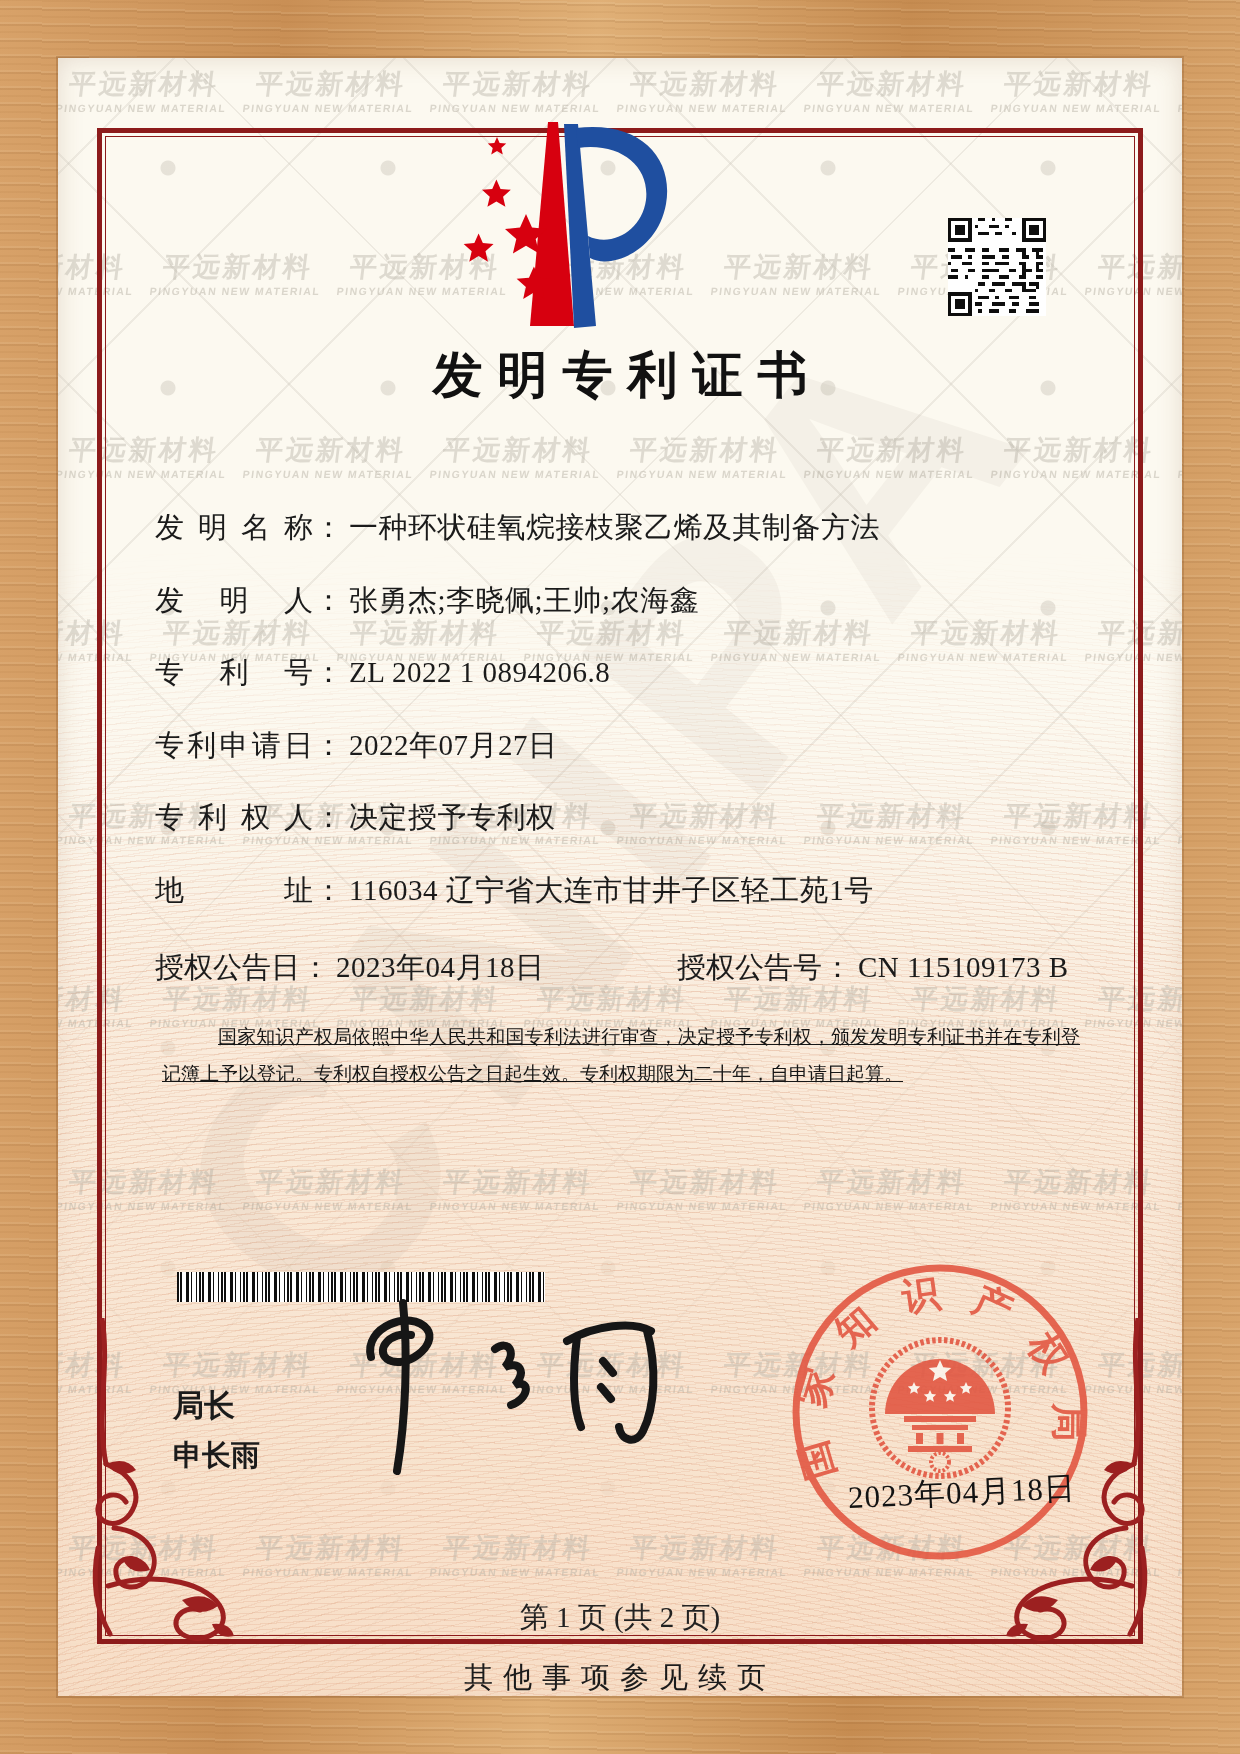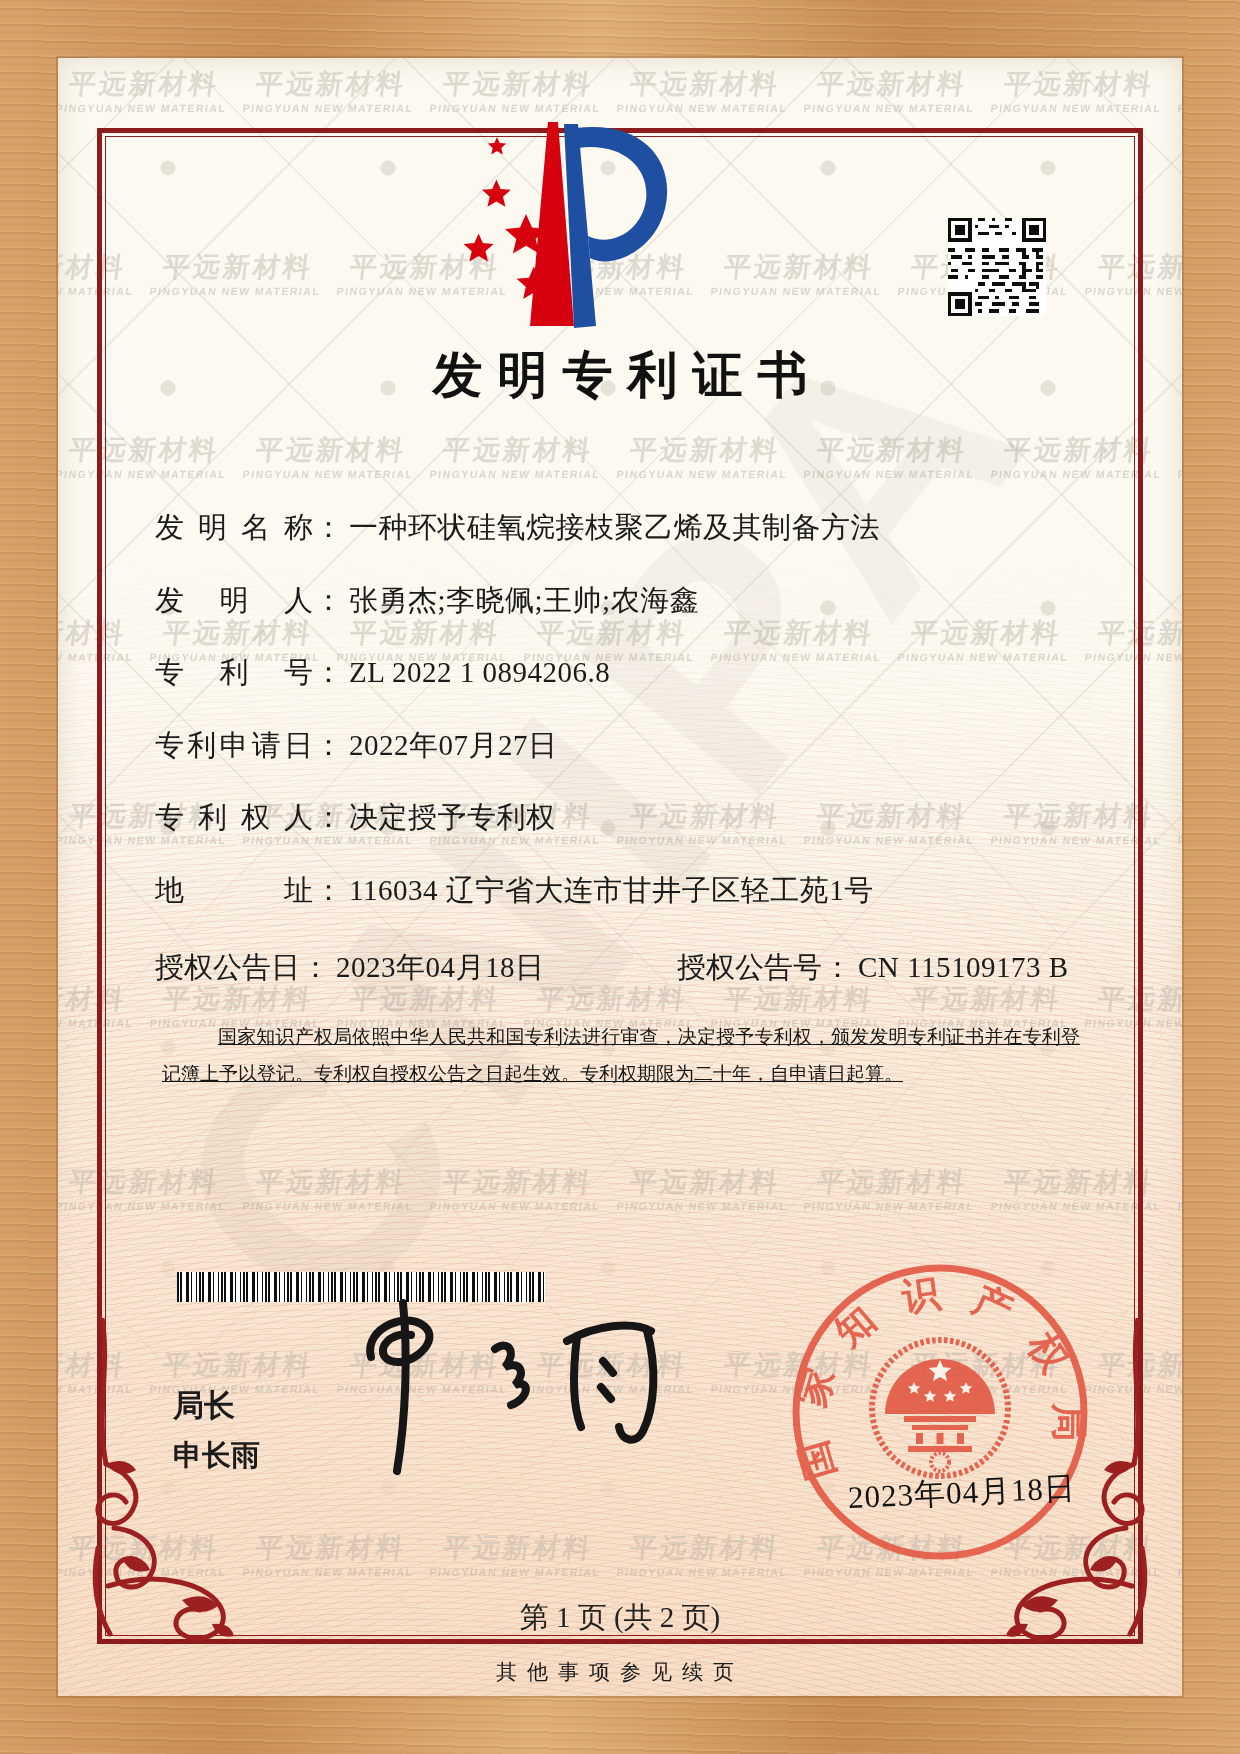--- a/index.html
+++ b/index.html
@@ -46,21 +46,21 @@
   .paras{position:absolute;left:162px;top:1018px;width:918px;font-size:19px;line-height:37px;color:#161616;text-align:justify;text-decoration:underline;}
   .paras p{margin:0 0 16px 0;text-indent:56px;}
   .barcode{position:absolute;left:177px;top:1272px;width:368px;height:30px;
     background:repeating-linear-gradient(90deg,#0e0e0e 0 2px,#fff 2px 3px,#0e0e0e 3px 5px,#fff 5px 9px,#0e0e0e 9px 12px,#fff 12px 14px,#0e0e0e 14px 15px,#fff 15px 19px,#0e0e0e 19px 20px,#fff 20px 22px);}
   .director-label{left:173px;top:1385px;font-size:31px;font-weight:600;font-family:"Liberation Sans","DejaVu Sans",sans-serif;}
   .director-name{left:173px;top:1436px;font-size:29px;font-weight:600;font-family:"Liberation Sans","DejaVu Sans",sans-serif;}
   .signature{position:absolute;left:345px;top:1295px;}
   .seal{position:absolute;left:788px;top:1260px;}
   .seal-date{position:absolute;left:848px;top:1472px;font-size:31px;color:#131313;transform:rotate(-2.5deg);letter-spacing:1px;}
   .pagefoot{left:97px;width:1046px;top:1598px;text-align:center;font-size:29px;color:#222;}
-  .contnote{left:97px;width:1046px;top:1658px;text-align:center;font-size:21px;letter-spacing:10px;color:#1b1b1b;}
+  .contnote{left:97px;width:1046px;top:1658px;text-align:center;font-size:29px;letter-spacing:10px;color:#1b1b1b;}
   .logo{position:absolute;left:452px;top:118px;}
   .qr{position:absolute;left:948px;top:218px;}
   .orn{position:absolute;pointer-events:none;}
   .orn.left{left:62px;top:1318px;}
   .orn.right{right:62px;top:1318px;transform:scaleX(-1);}
 </style>
 </head>
 <body>
 
 <div class="page">

